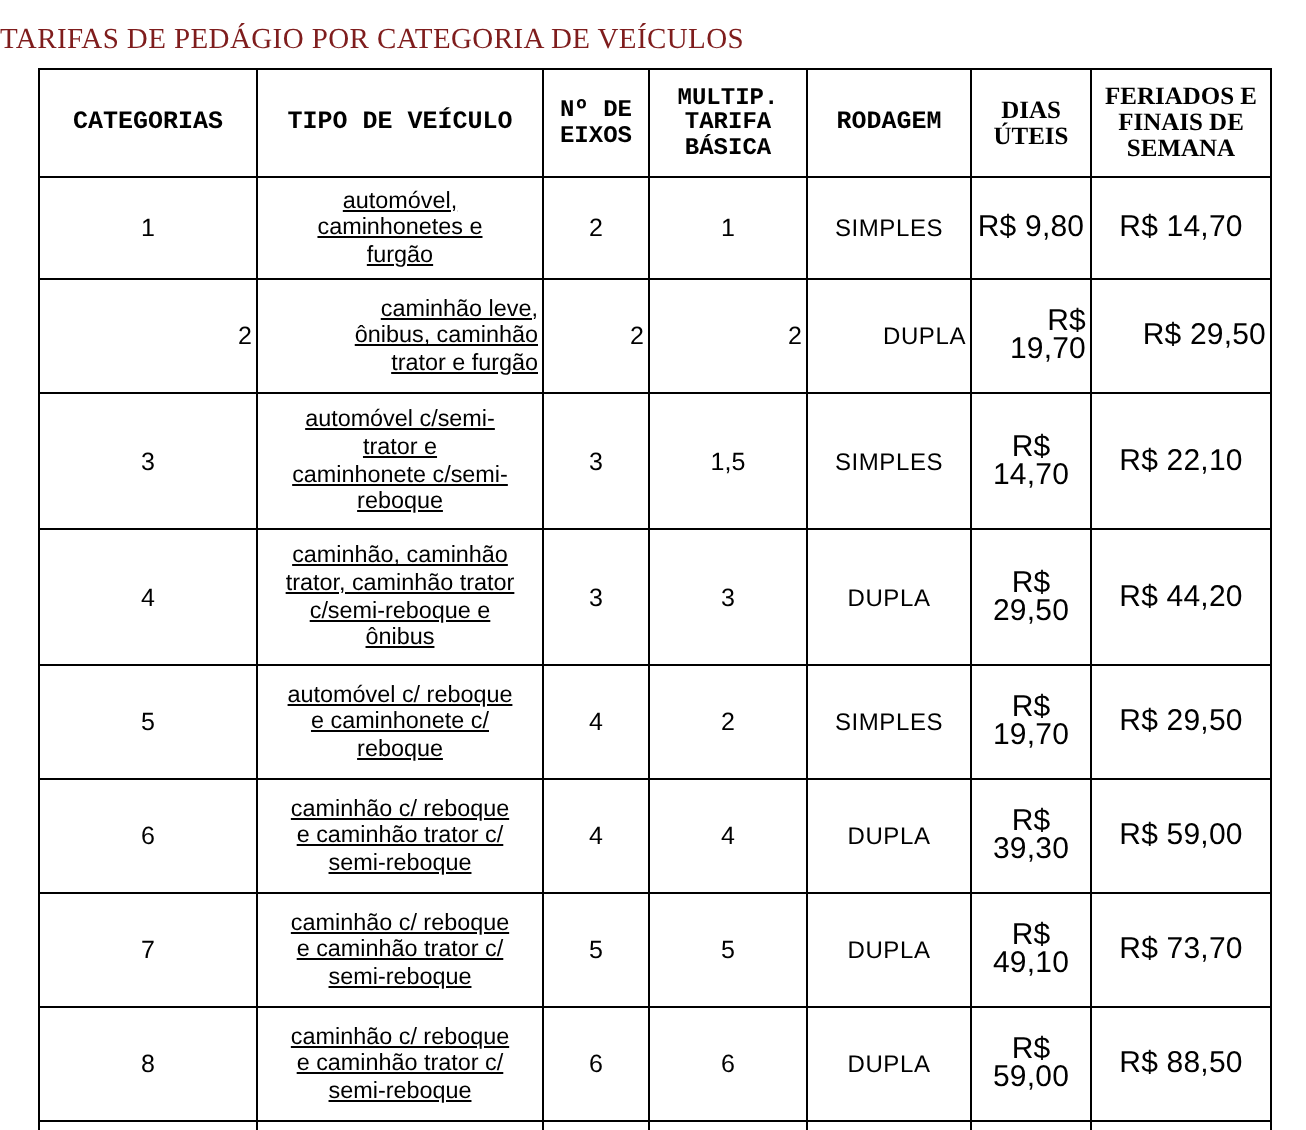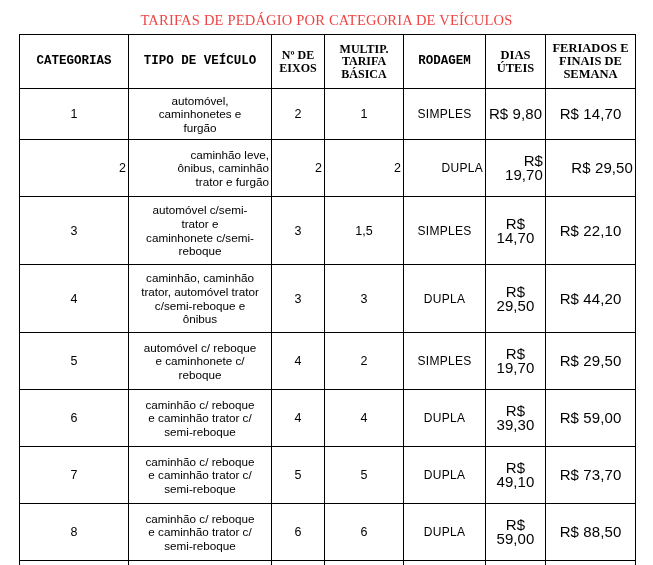--- a/index.html
+++ b/index.html
@@ -20,26 +20,25 @@
     height: 565px;
     background: #ffffff;
   }
 
   
   .doc-title {
     position: absolute;
     left: 0;
     top: 12px;
     width: 653px;
-    text-align: center;
     font-family: "Liberation Serif", serif;
     font-size: 14.5px;
     line-height: 16px;
     letter-spacing: 0.2px;
-    color: #ef4444;
+    color: #7f1d1d;
     white-space: nowrap;
   }
 
   
   .table-wrap {
     position: absolute;
     left: 19px;
     top: 34px;
     width: 616px;
   }
@@ -72,21 +71,21 @@
     font-weight: bold;
     line-height: 13px;
     height: 49px;
   }
   th.sans {
     font-family: Liberation Mono, monospace;
     font-size: 12.5px;
     margin-top: 29px;
   }
   th.sans-sm {
-    font-family: Liberation Serif, serif;
+    font-family: Liberation Mono, monospace;
     font-size: 12px;
     line-height: 12.5px;
   }
   th.serif {
     font-family: "Liberation Serif", serif;
     font-size: 12.5px;
     line-height: 13px;
   }
 
   
@@ -96,20 +95,21 @@
     line-height: 14px;
   }
   td.cat {
     font-size: 12.5px;
   }
   td.tipo {
     font-size: 11.7px;
     line-height: 13.6px;
     padding-left: 3px;
     padding-right: 3px;
+    text-decoration: underline;
   }
   td.num {
     font-size: 12.5px;
   }
   td.rodagem {
     font-size: 12px;
     letter-spacing: 0.3px;
   }
   td.money {
     font-size: 15px;
@@ -199,21 +199,21 @@
             <td class="cat">3</td>
             <td class="tipo"><span>automóvel c/semi-</span><br><span>trator e</span><br><span>caminhonete c/semi-</span><br><span>reboque</span></td>
             <td class="num">3</td>
             <td class="num">1,5</td>
             <td class="rodagem">SIMPLES</td>
             <td class="money">R$ 14,70</td>
             <td class="money">R$ 22,10</td>
           </tr>
           <tr class="r4">
             <td class="cat">4</td>
-            <td class="tipo"><span>caminhão, caminhão</span><br><span>trator, automóvel trator</span><br><span>c/semi-reboque e</span><br><span>ônibus</span></td>
+            <td class="tipo"><span>caminhão, caminhão</span><br><span>trator, caminhão trator</span><br><span>c/semi-reboque e</span><br><span>ônibus</span></td>
             <td class="num">3</td>
             <td class="num">3</td>
             <td class="rodagem">DUPLA</td>
             <td class="money">R$ 29,50</td>
             <td class="money">R$ 44,20</td>
           </tr>
           <tr class="r5">
             <td class="cat">5</td>
             <td class="tipo"><span>automóvel c/ reboque</span><br><span>e caminhonete c/</span><br><span>reboque</span></td>
             <td class="num">4</td>

